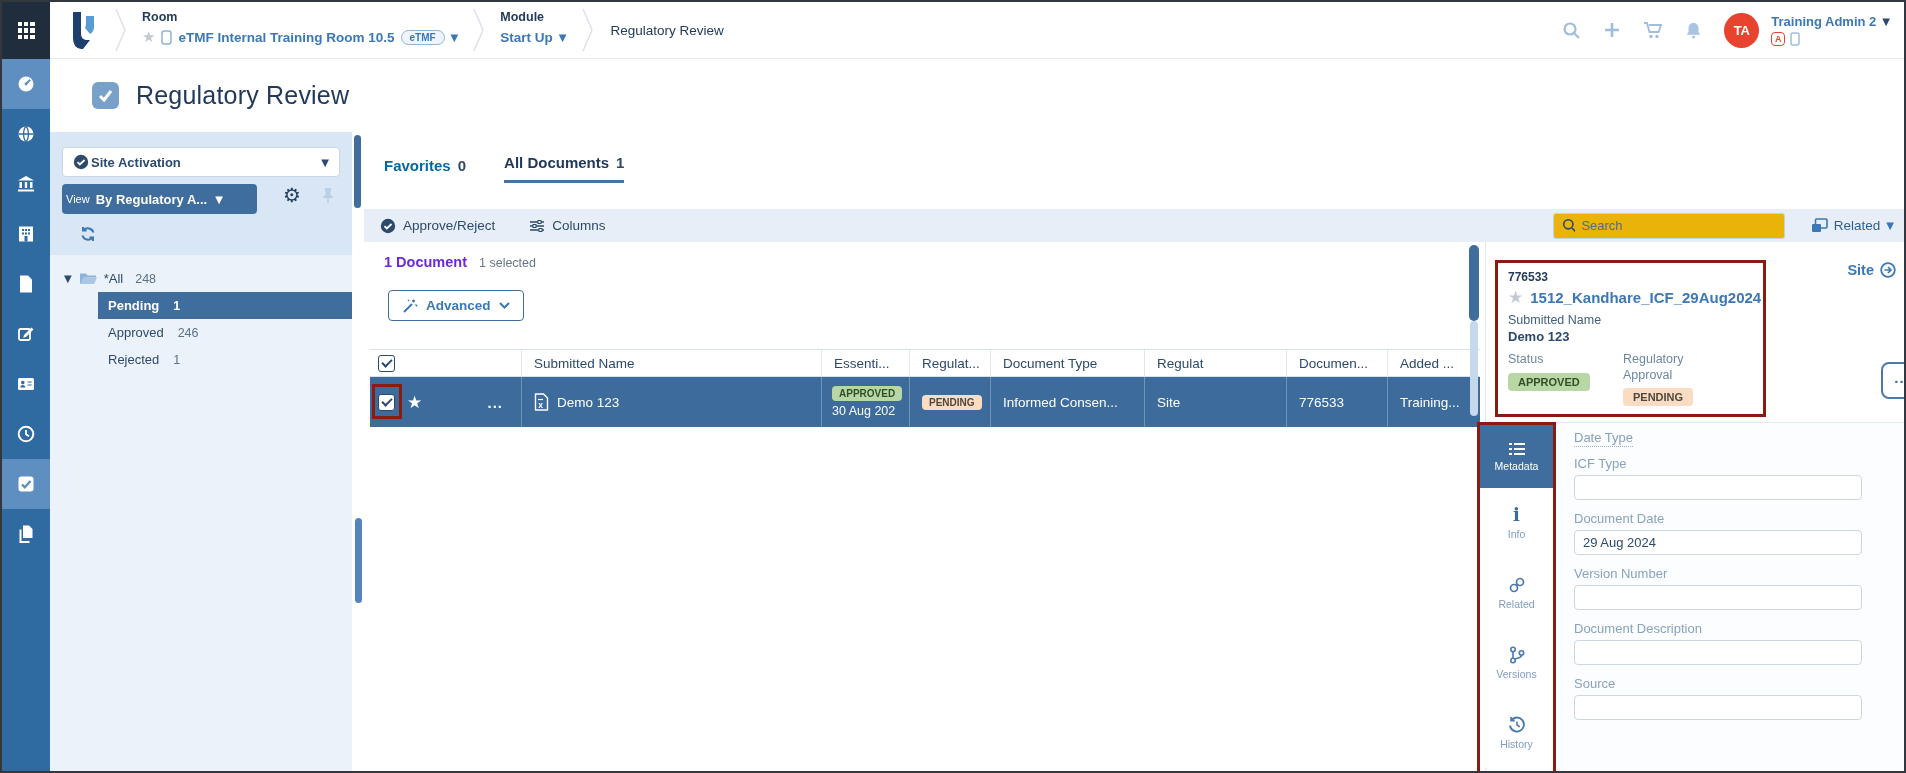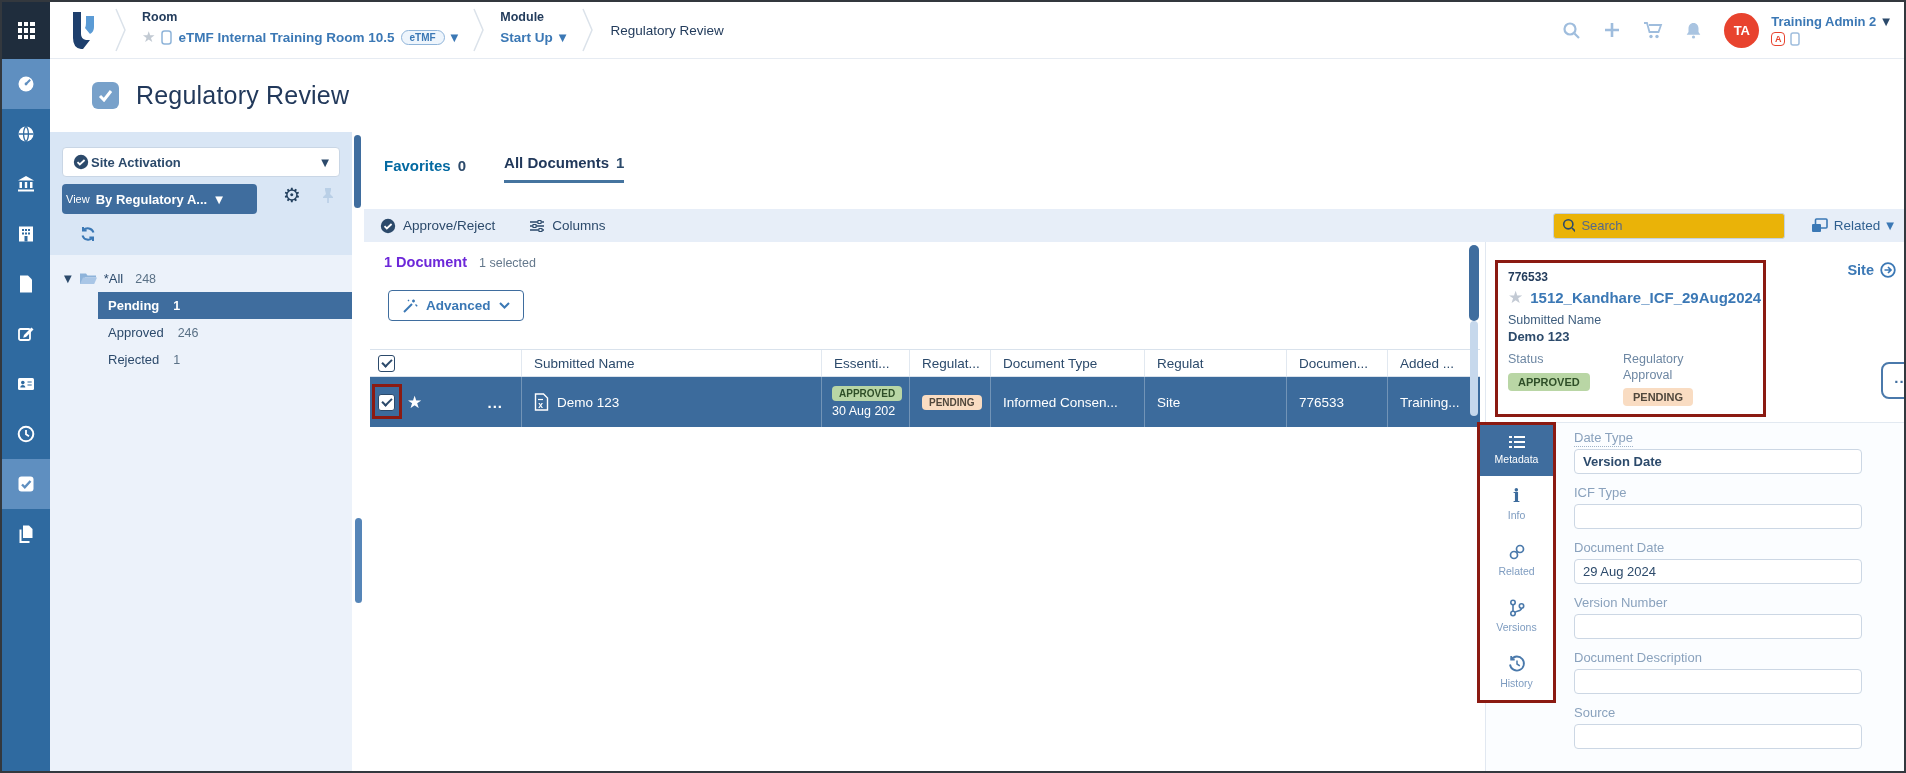--- a/index.html
+++ b/index.html
@@ -168,21 +168,21 @@
   .detail-lower{ position:absolute; left:0; right:0; top:180px; bottom:0; border-top:1px solid #e2e9f1;
                  background:#fbfdff; padding:7px 0 0 88px;}
   .field{ margin-bottom:11px;}
   .field-label{ font-size:13px; color:#8aa2bd; margin-bottom:4px;}
   .field-label .dotted{ border-bottom:1px dotted #9fb3c8; padding-bottom:1px;}
   .field input{ width:288px; height:25px; border:1px solid #ccd7e4; border-radius:4px; padding:0 8px;
                 font-size:13px; color:#2c4a6b; font-family:"Liberation Sans",sans-serif; background:#fff; outline:none;}
   .field input.bold-val{ font-weight:bold;}
 
   
-  .side-tabs{ position:absolute; left:1475px; top:420px; width:79px; height:281px;
+  .side-tabs{ position:absolute; left:1475px; top:420px; width:79px; height:352px;
               border:3px solid #8b1a12; z-index:6; background:transparent; display:flex; flex-direction:column;}
   .stab{ display:flex; flex-direction:column; align-items:center; justify-content:center; gap:4px;
          height:70px; background:#fff;}
   .stab .stab-label{ font-size:10.5px; color:#7e9cc0;}
   .stab.active{ height:63px; background:#3f6d9e;}
   .stab.active .stab-label{ color:#fff;}
   .info-i{ font-family:"DejaVu Serif",serif; font-weight:bold; font-size:18px; color:#3c6b9c; line-height:1;}
 </style>
 </head>
 <body>
@@ -571,21 +571,20 @@
       <svg width="16" height="16">
           <circle cx="8" cy="8" r="6.8" fill="none" stroke="#3b78b5" stroke-width="1.8"></circle>
           <path d="M4.5 8h6M8 5l3 3-3 3" stroke="#3b78b5" stroke-width="1.7" fill="none"></path>
         </svg>
     </div>
     <div class="more-btn">...</div>
 
     <div class="detail-lower">
       <div class="field">
         <div class="field-label"><span class="dotted">Date Type</span></div>
-        <input class="bold-val" value="Version Date" style="">
       </div>
       <div class="field">
         <div class="field-label">ICF Type</div>
         <input value="" style="">
       </div>
       <div class="field">
         <div class="field-label">Document Date</div>
         <input value="29 Aug 2024" style="">
       </div>
       <div class="field">

